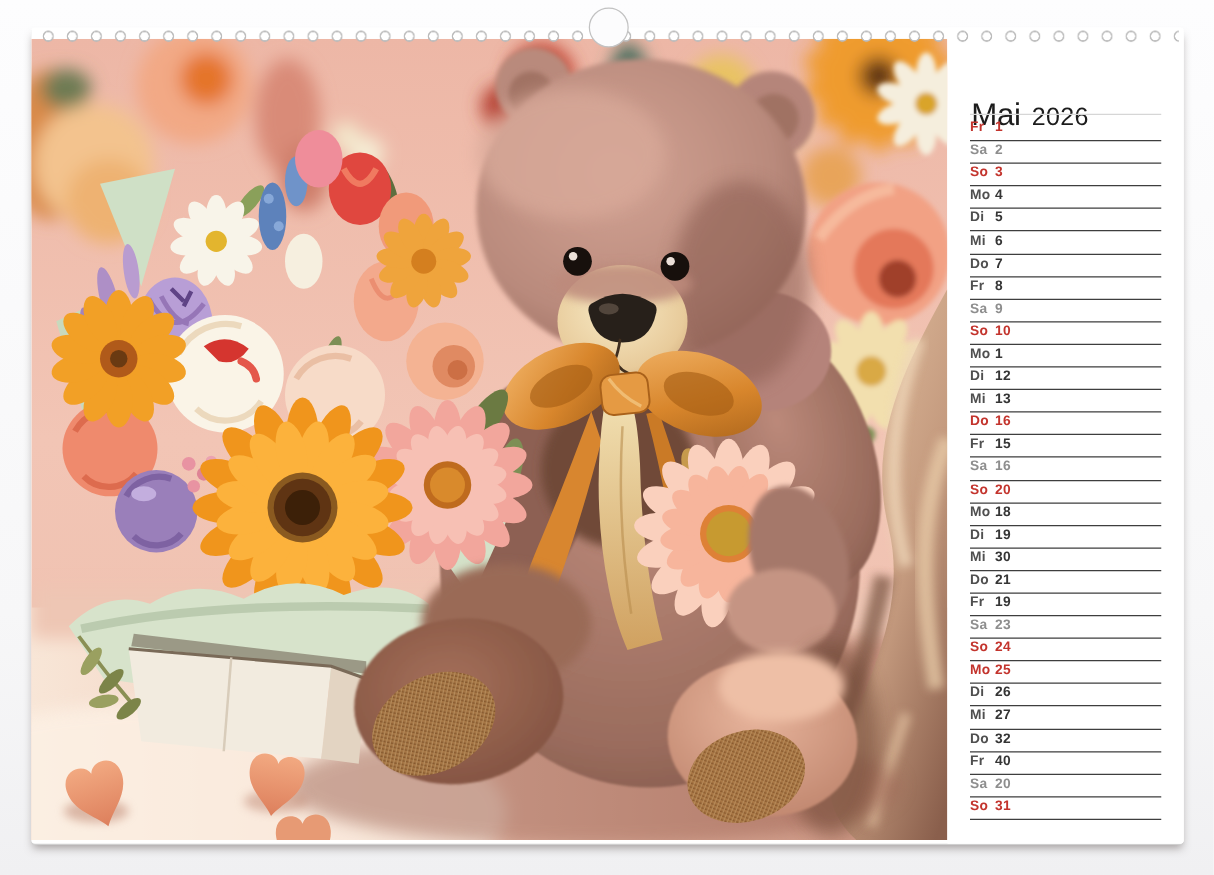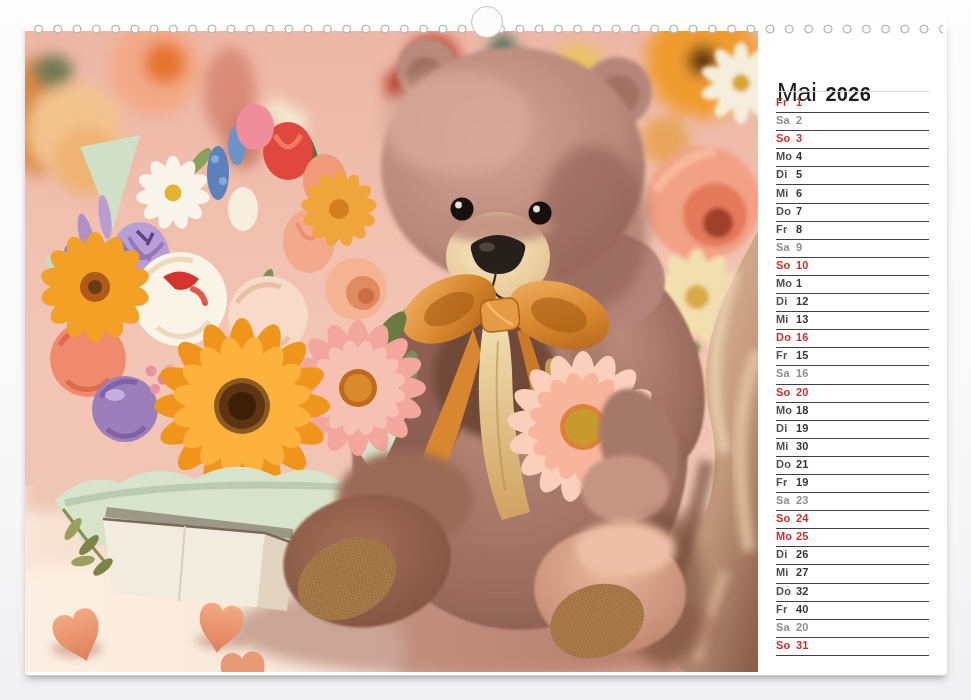--- a/index.html
+++ b/index.html
@@ -26,21 +26,21 @@
   .hang-hole{
     position:absolute;left:446px;top:-16px;width:32px;height:32px;border-radius:50%;
     background:#fcfcfd;border:1px solid #c2c2c2;box-sizing:border-box;z-index:6;
   }
   .panel{
     position:absolute;left:733px;top:0;width:189px;height:653px;background:#ffffff;
     border-radius:0 3px 3px 0;z-index:4;
   }
   .month-title{position:absolute;left:19px;top:56px;display:flex;align-items:baseline;color:#1c1c1c;}
   .month-title .m{font-size:25px;font-weight:400;letter-spacing:-.3px;}
-  .month-title .y{font-size:20px;font-weight:700;margin-left:9px;letter-spacing:.3px;}
+  .month-title .y{font-size:20px;font-weight:400;margin-left:9px;letter-spacing:.3px;}
   .faint-line{position:absolute;left:18px;top:69px;width:153px;height:1px;background:#d6d6d6;}
   .rows{position:absolute;left:18px;top:73px;width:153px;}
   .day-row{
     height:18.1px;box-sizing:border-box;border-bottom:1.4px solid #3e3e3e;
     display:flex;align-items:center;padding-bottom:2px;
     font-size:11px;font-weight:700;line-height:11px;letter-spacing:.2px;
   }
   .day-row .dw{width:20px;}
   .day-row.weekday .dw{color:#4f4f4f;}
   .day-row.weekday .dn{color:#353535;}

